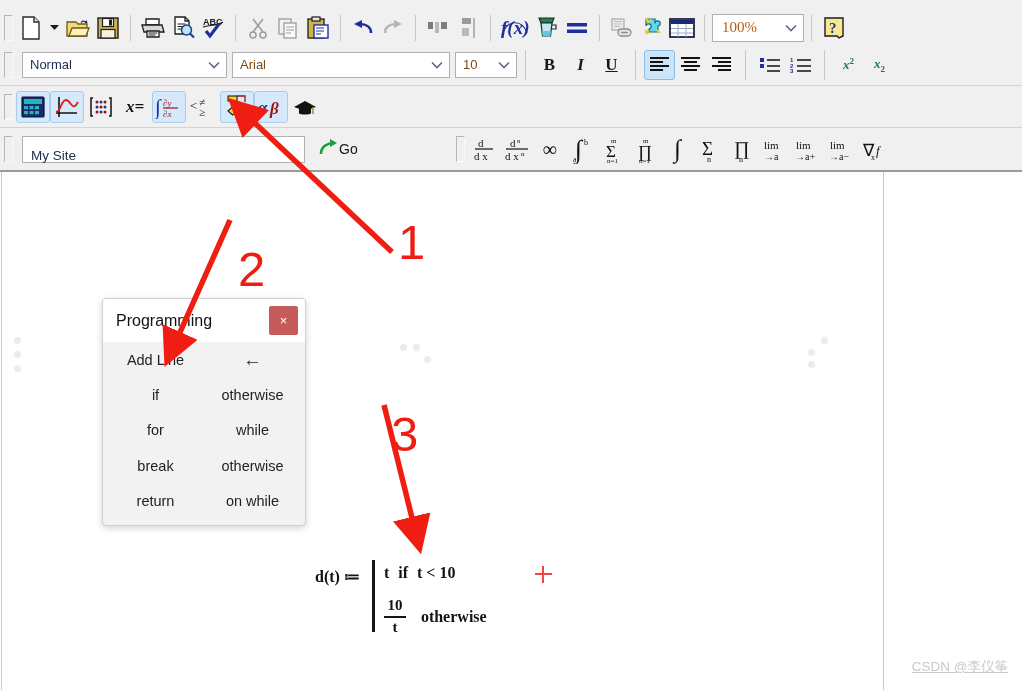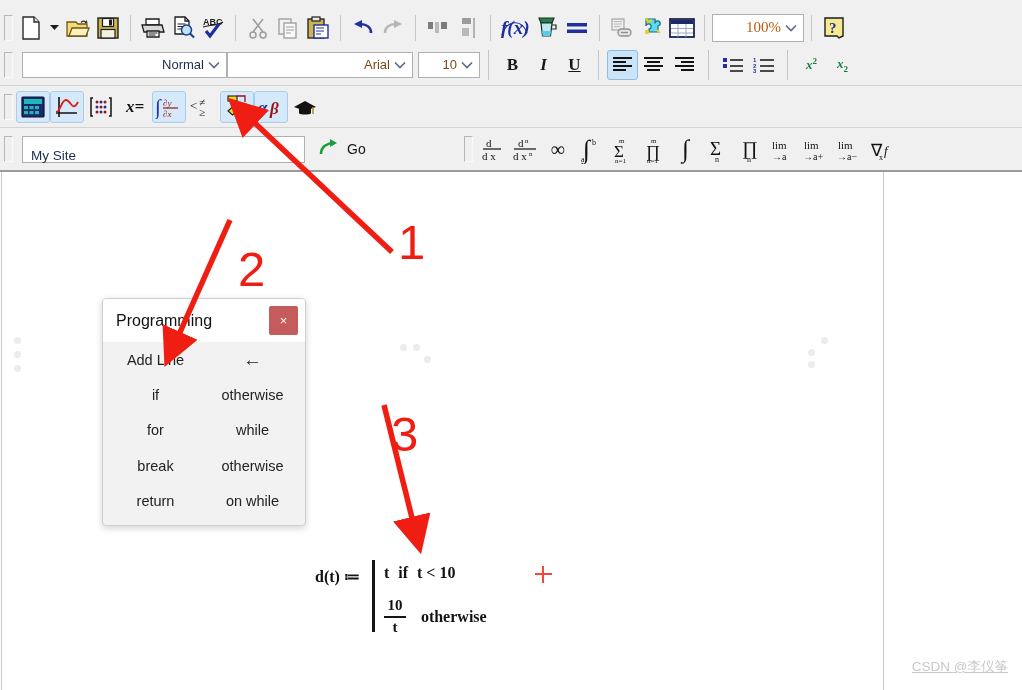--- a/index.html
+++ b/index.html
@@ -42,27 +42,27 @@
 
   
   .tbtn svg { display:block; }
 
   
   .combo {
     height:26px; background:#fff; border:1px solid #b0b0b0;
     display:flex; align-items:center; padding:0 2px 0 7px;
     font-size:13px; color:#1a2d4d; position:relative; flex:0 0 auto;
   }
-  .combo .cval { flex:1 1 auto; overflow:hidden; white-space:nowrap;text-align:right; }
+  .combo .cval { flex:1 1 auto; overflow:hidden; white-space:nowrap; }
   .combo .carr {
     width:20px; display:flex; align-items:center; justify-content:center;
     color:#4a6fa5;
   }
   #styleCombo { width:205px; margin-left:6px; }
-  #fontCombo  { width:186px; }
+  #fontCombo  { width:218px; margin-left:5px; }
   #sizeCombo  { width:62px;  margin-left:5px; }
   #zoomCombo  { width:92px; height:28px; }
 
   .fbtn {
     width:31px; height:30px; display:flex; align-items:center; justify-content:center;
     flex:0 0 auto; font-size:17px; color:#16181b; border:1px solid transparent; border-radius:2px;
   }
   .fbtn.bold   { font-weight:bold; font-family:"Liberation Serif", serif; }
   .fbtn.ital   { font-style:italic; font-family:"Liberation Serif", serif; font-weight:bold;}
   .fbtn.undl   { text-decoration:underline; font-family:"Liberation Serif", serif; font-weight:bold;}
@@ -71,21 +71,21 @@
   .fbtn .sup   { font-size:13px; font-style:italic; font-family:"Liberation Serif",serif;}
   .fbtn .sup sup, .fbtn .sup sub { font-size:9px; font-style:normal; }
 
   
   .addrbox {
     width:283px; height:27px; background:#fff; border:1px solid #b0b0b0;
     display:flex; align-items:center; padding:12px 2px 0 8px; margin-left:6px;
     font-size:13.5px; color:#1a2d4d; flex:0 0 auto;
   }
   .gobtn {
-    display:flex; align-items:center; gap:8px; margin-left:14px;
+    display:flex; align-items:center; gap:0; margin-left:14px;
     font-size:14px; color:#161616; flex:0 0 auto;
   }
 
   
   .calcbtn {
     min-width:32px; height:32px; display:flex; align-items:center; justify-content:center;
     flex:0 0 auto; padding:0 3px;
     font-family:"Liberation Serif", serif; color:#111;
   }
 

